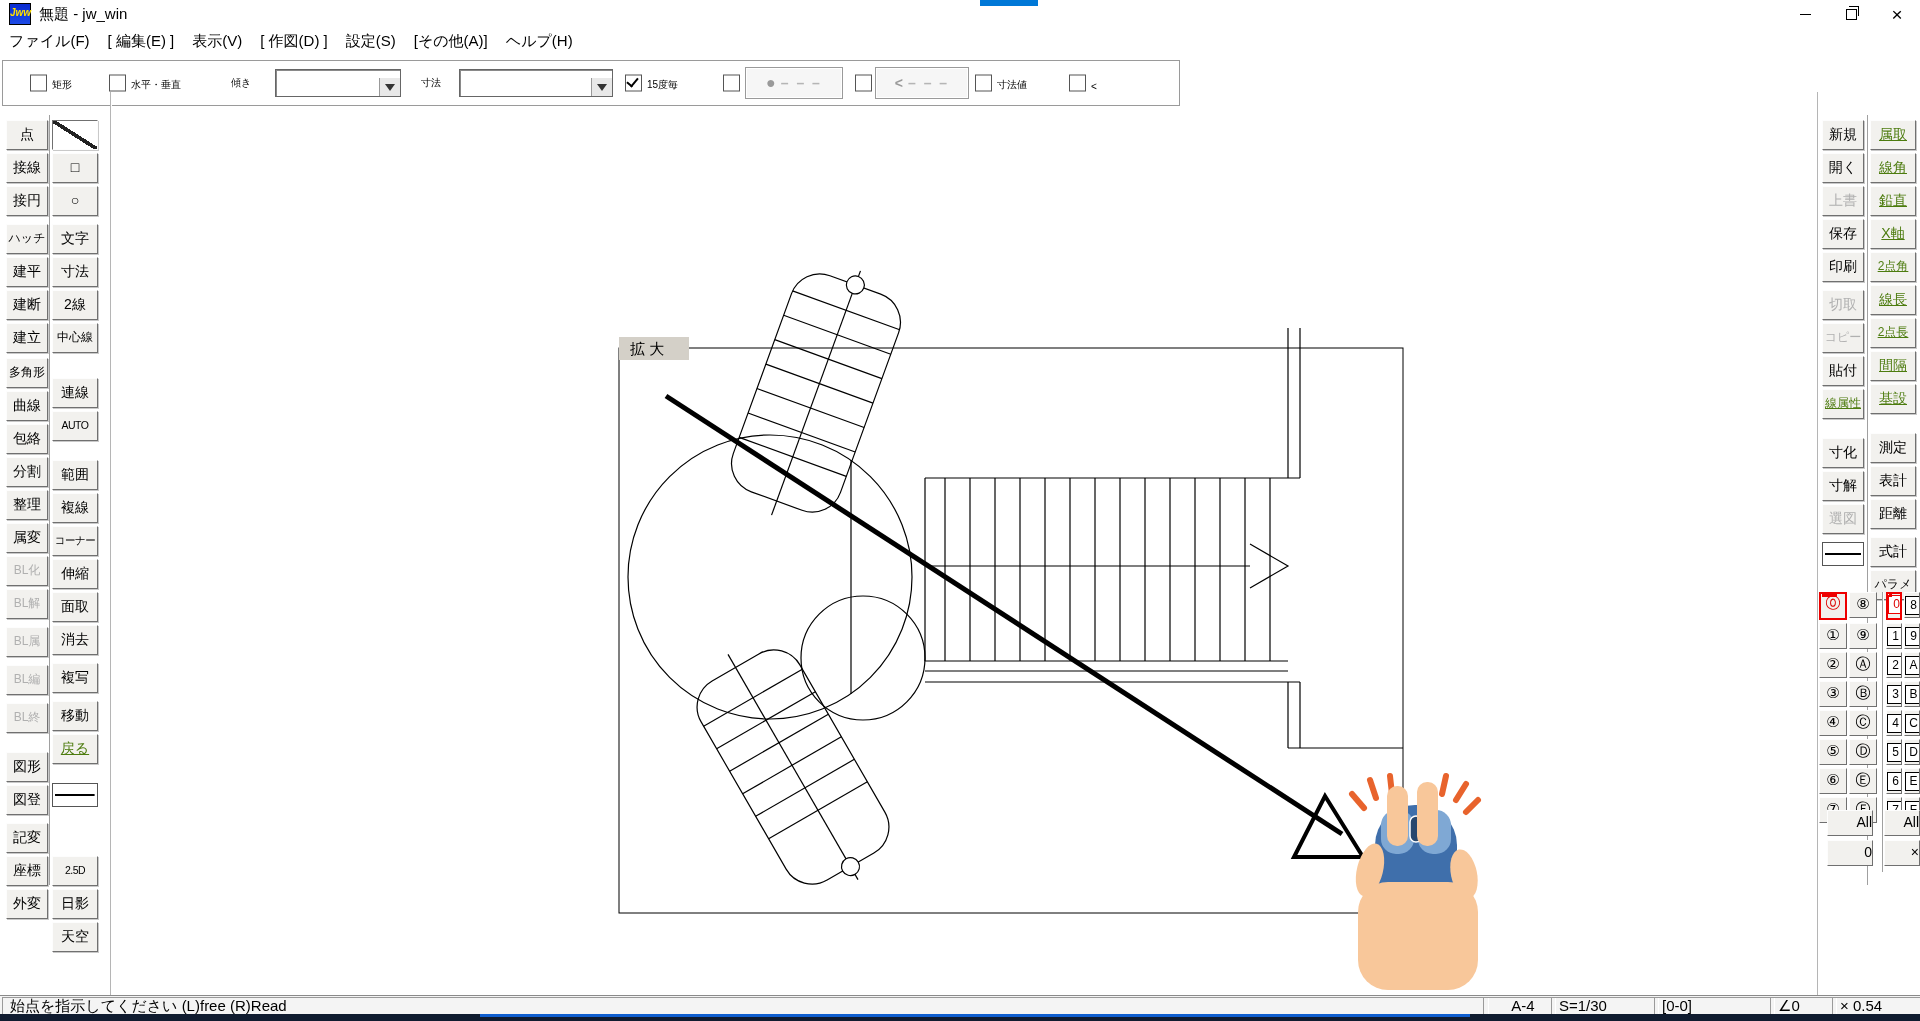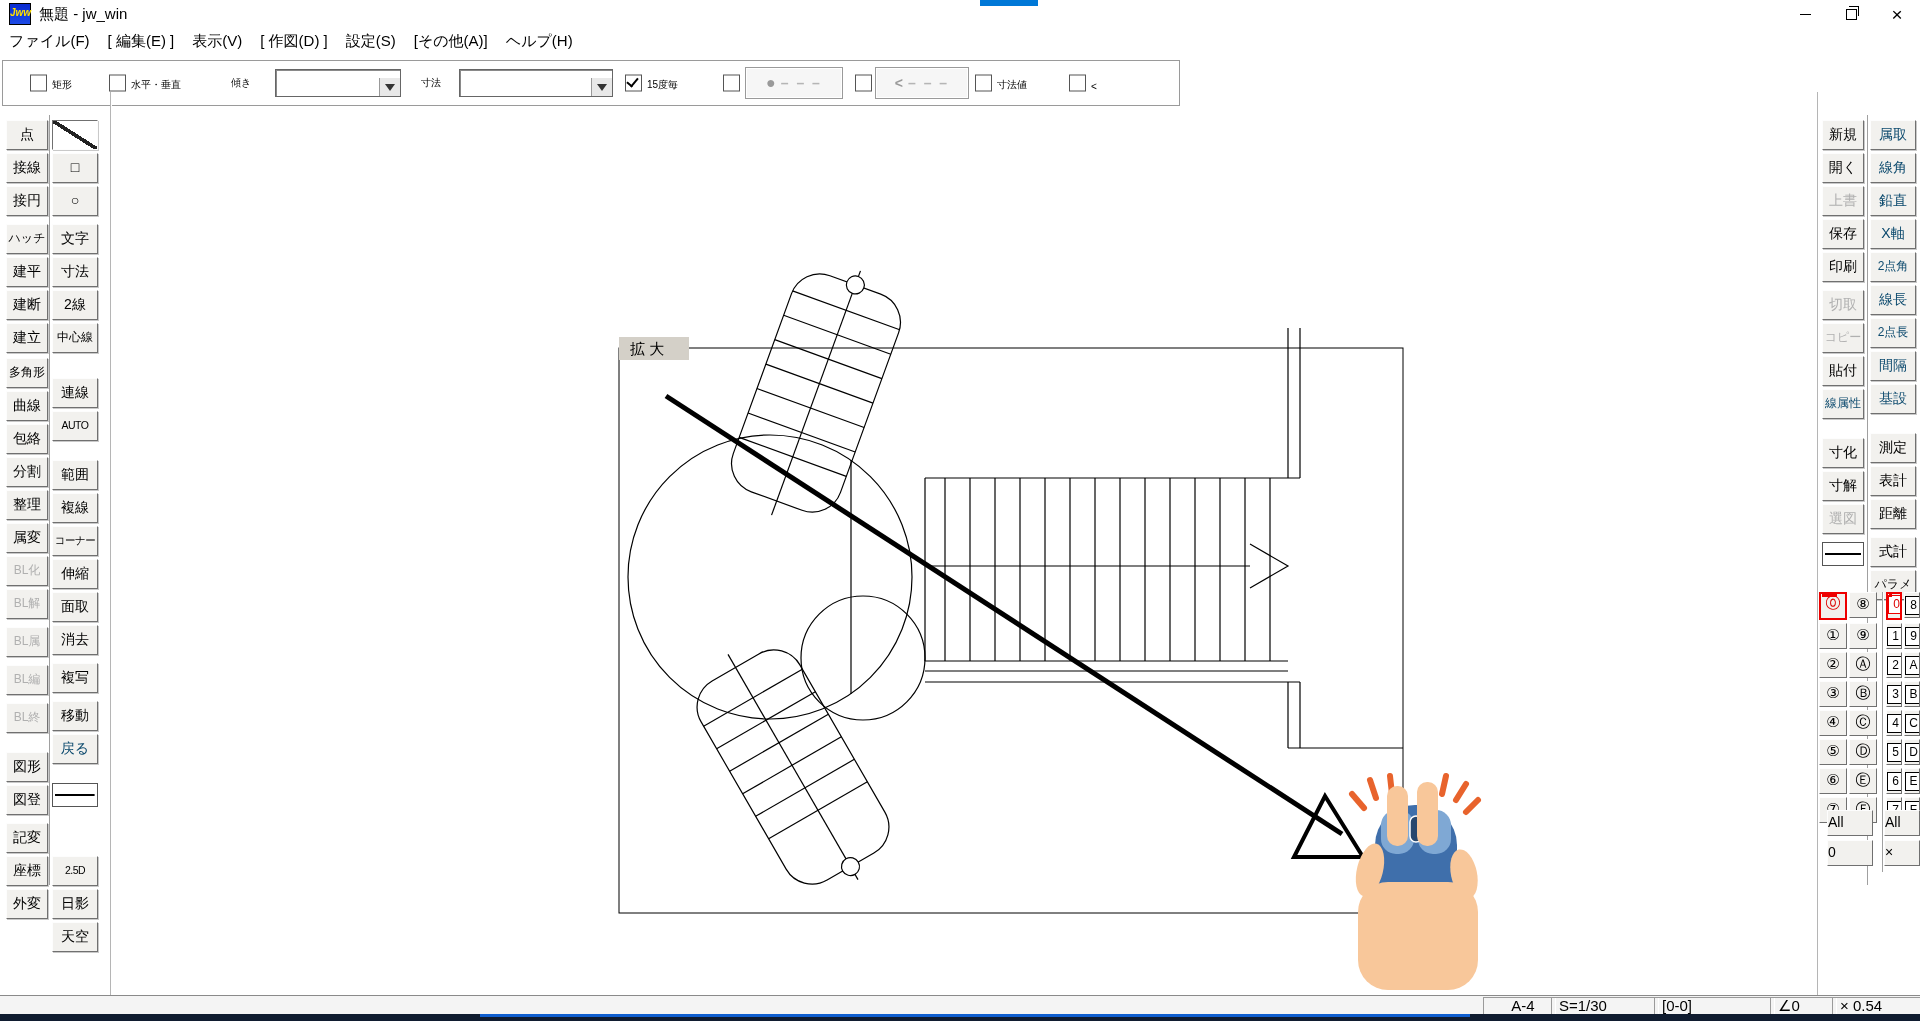--- a/index.html
+++ b/index.html
@@ -38,38 +38,38 @@
   .gray-circle{color:#9a9a9a;font-size:16px;margin-right:3px;}
   .dashes{color:#b5b5b5;font-weight:bold;}
   
   .toolcol{position:absolute;display:flex;flex-direction:column;z-index:5;}
   .tbtn{height:28px;line-height:26px;text-align:center;font-size:14px;flex:none;
     background:#f2f1ee;border:1px solid;border-color:#fdfdfd #707070 #707070 #fdfdfd;
     box-shadow:1px 1px 0 #c9c9c9;margin-bottom:3px;overflow:hidden;white-space:nowrap;cursor:default;}
   .tbtn.s{font-size:12px;}
   .tbtn.xs{font-size:10.5px;letter-spacing:-0.5px;}
   .tbtn.dis{color:#b0b0b0;}
-  .tbtn.blue{color:#0c4a6e;}
+  .tbtn.blue{color:#4d7c0f;text-decoration:underline;}
   .tbtn.sel{background:#ffffff;border-color:#707070 #fdfdfd #fdfdfd #707070;}
   .line-icon{width:100%;height:100%;
     background:linear-gradient(to top right,transparent 46%,#222 46%,#222 54%,transparent 54%);}
   .linebox{height:22px;background:#fff;border:1px solid #555;margin-bottom:3px;flex:none;
     background-image:linear-gradient(#000,#000);background-size:90% 2px;background-position:center;background-repeat:no-repeat;}
   .vsep{position:absolute;top:115px;width:1px;height:770px;background:#a0a0a0;border-right:1px solid #fff;z-index:5;}
   .edgesep{position:absolute;top:92px;width:1px;height:903px;background:#b5b5b5;border-right:1px solid #fff;z-index:5;}
   
   .lgrid{position:absolute;display:grid;grid-template-columns:1fr 1fr;gap:3px 2px;z-index:5;}
   .lbtn{height:24px;background:#f2f1ee;border:1px solid;border-color:#fdfdfd #707070 #707070 #fdfdfd;
     text-align:center;font-size:15px;line-height:22px;position:relative;overflow:hidden;}
   .lbtn .sq{display:inline-block;min-width:13px;height:17px;border:1px solid #000;font-size:12px;line-height:16px;margin-top:2px;padding:0 1px;background:#fff;}
   .lbtn.selr{border:2px solid #e00;color:#d00;line-height:18px;}
   .lbtn.selr:before{content:"";position:absolute;left:1px;right:8px;top:0;height:3px;background:#e00;}
   .lbtn.selr .sq{border-color:#e00;margin-top:0;}
   .smallbtn{position:absolute;height:24px;background:#f2f1ee;border:1px solid;border-color:#fdfdfd #707070 #707070 #fdfdfd;
-    text-align:left;font-size:14px;line-height:22px;z-index:5;}
+    text-align:right;font-size:14px;line-height:22px;z-index:5;}
   
   .statusbar{position:absolute;left:0;top:995px;width:1920px;height:19px;background:#f4f4f4;border-top:1px solid #8a8a8a;z-index:5;font-size:15px;}
   .scell{position:absolute;top:1px;height:16px;line-height:16px;padding-left:7px;
     border:1px solid;border-color:#9a9a9a #fff #fff #9a9a9a;white-space:nowrap;overflow:hidden;}
   .bottomstrip{position:absolute;left:0;top:1014px;width:1920px;height:7px;background:#101c30;z-index:5;}
   .bottomstrip .accent{position:absolute;left:480px;top:0;height:3px;width:990px;background:#0f5fd0;}
   
   .canvas{position:absolute;left:112px;top:92px;width:1704px;height:903px;background:#fff;z-index:1;}
   svg.overlay{position:absolute;left:0;top:0;z-index:2;pointer-events:none;}
 </style>
@@ -378,20 +378,21 @@
     <rect x="60" y="46" width="12" height="26" rx="6" fill="#27476e" stroke="#fff" stroke-width="1.5"></rect>
     <rect x="8" y="112" width="120" height="108" rx="30" fill="#f8c79a"></rect>
     <ellipse cx="20" cy="100" rx="13" ry="27" fill="#f8c79a" transform="rotate(14 20 100)"></ellipse>
     <ellipse cx="114" cy="104" rx="13" ry="25" fill="#f8c79a" transform="rotate(-12 114 104)"></ellipse>
     <rect x="37" y="16" width="21" height="60" rx="10" fill="#f8c79a"></rect>
     <rect x="67" y="12" width="21" height="64" rx="10" fill="#f8c79a"></rect>
   </g>
 </svg>
 
 <div class="statusbar">
+  <div class="scell" style="left:2px;width:1478px">始点を指示してください  (L)free  (R)Read</div>
   <div class="scell" style="left:1483px;width:64px;text-align:center">A-4</div>
   <div class="scell" style="left:1551px;width:99px">S=1/30</div>
   <div class="scell" style="left:1654px;width:112px">[0-0]</div>
   <div class="scell" style="left:1770px;width:58px">∠0</div>
   <div class="scell" style="left:1832px;width:86px">× 0.54</div>
 </div>
 <div class="bottomstrip">
     <div class="accent"></div>
   </div>
 

